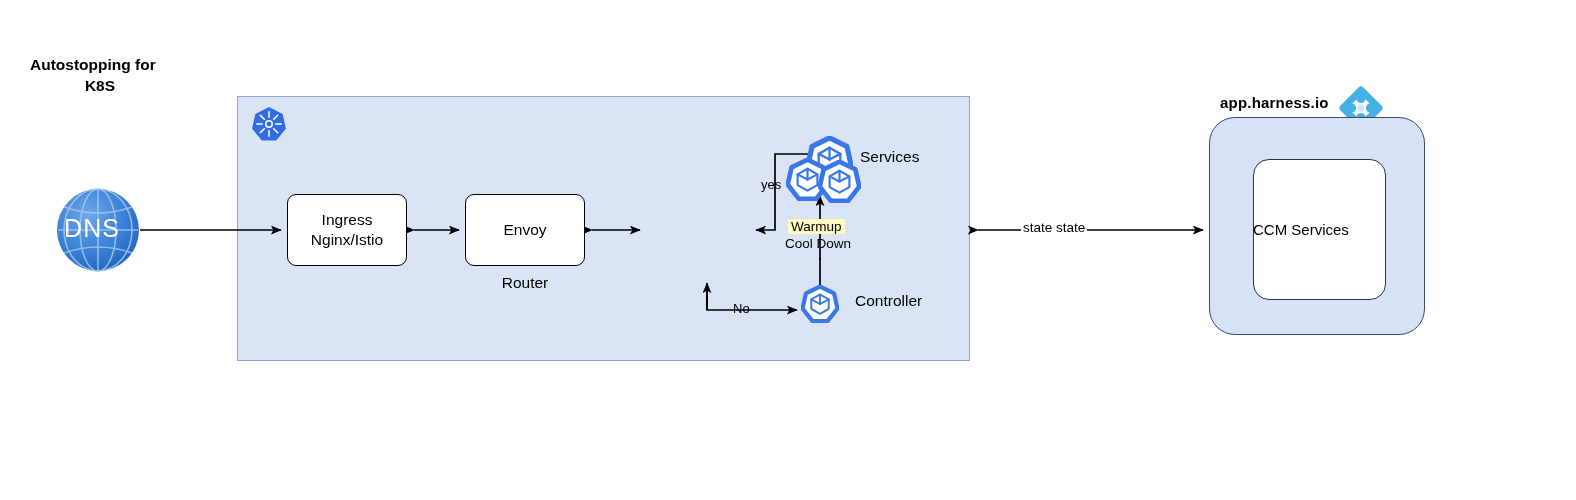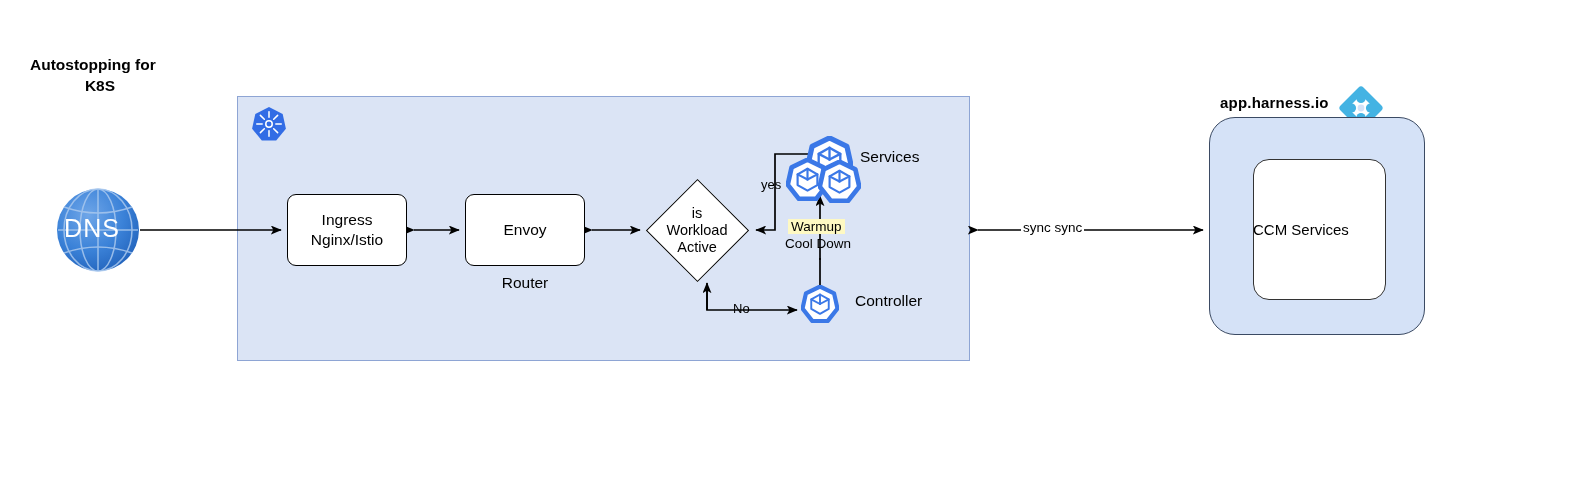--- a/index.html
+++ b/index.html
@@ -308,34 +308,28 @@
   <div class="abs node-box" id="ingress-box">
     <span>Ingress
 Nginx/Istio</span>
   </div>
 
   <div class="abs node-box" id="envoy-box">
     <span>Envoy</span>
   </div>
   <div class="abs" id="router-label">Router</div>
 
-  <div class="abs" id="workload-decision">
-    <div class="dm"></div>
-    <div class="dm-label">is
-Workload
-Active</div>
-  </div>
 
   <div class="abs plain-label" id="services-label">Services</div>
   <div class="abs plain-label" id="controller-label">Controller</div>
 
   <div class="abs" id="edge-label-yes">yes</div>
   <div class="abs" id="edge-label-no">No</div>
   <div class="abs" id="warmup-label">Warmup</div>
   <div class="abs" id="cooldown-label">Cool Down</div>
-  <div class="abs" id="state-sync-label">sync sync</div>
+  <div class="abs" id="state-sync-label">state state</div>
 
   <div class="abs" id="harness-title">app.harness.io</div>
   <div class="abs" id="harness-outer-panel"></div>
   <div class="abs" id="ccm-services-box"></div>
   <div class="abs" id="ccm-services-label">CCM Services</div>
 
 </div>
 
 </body></html>

